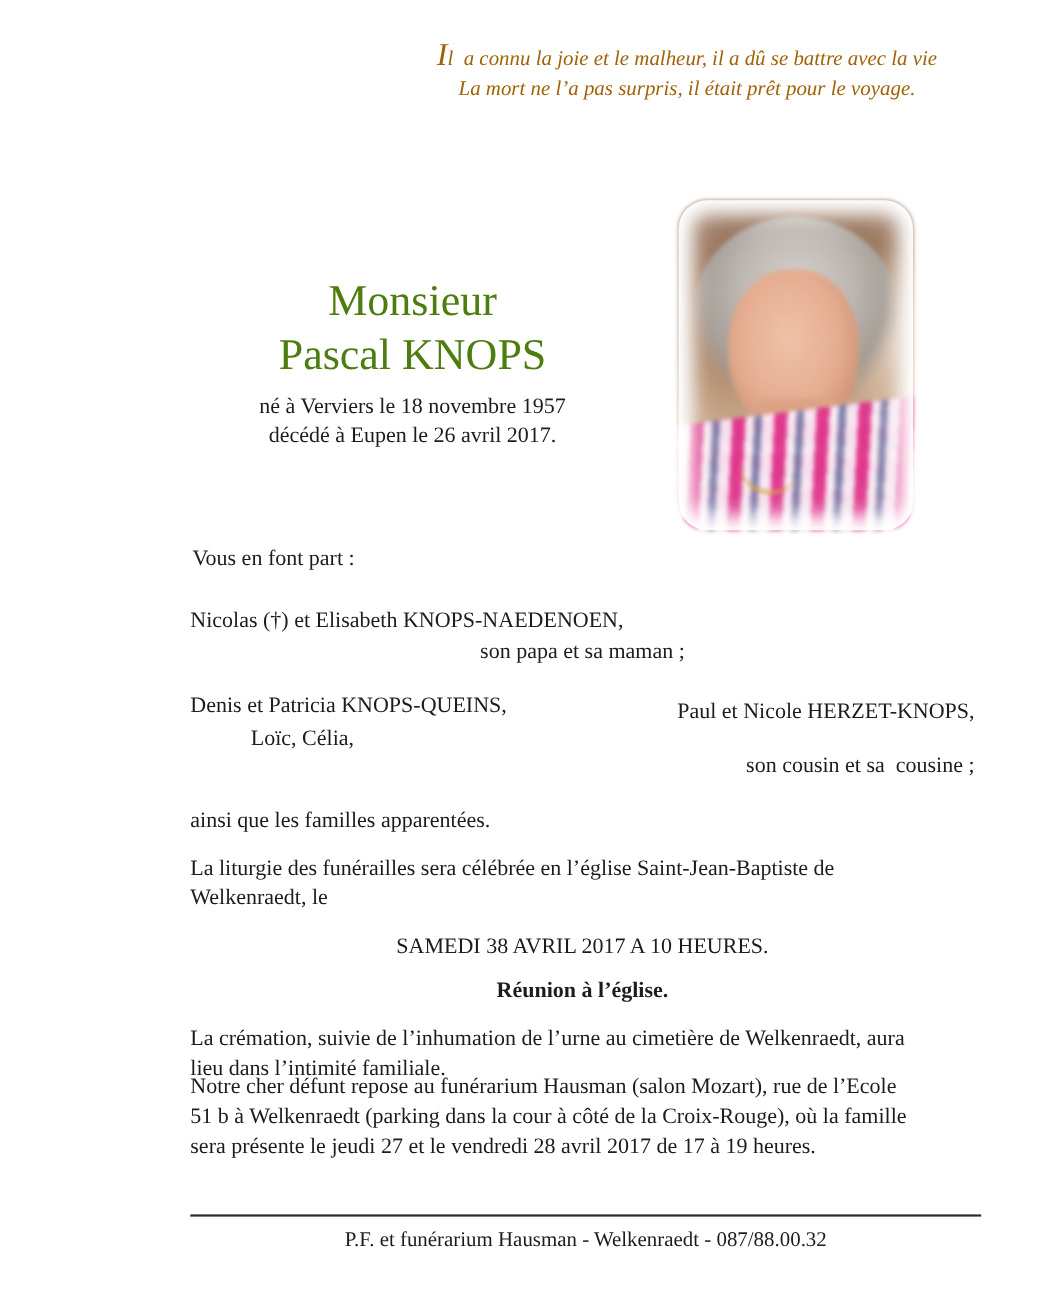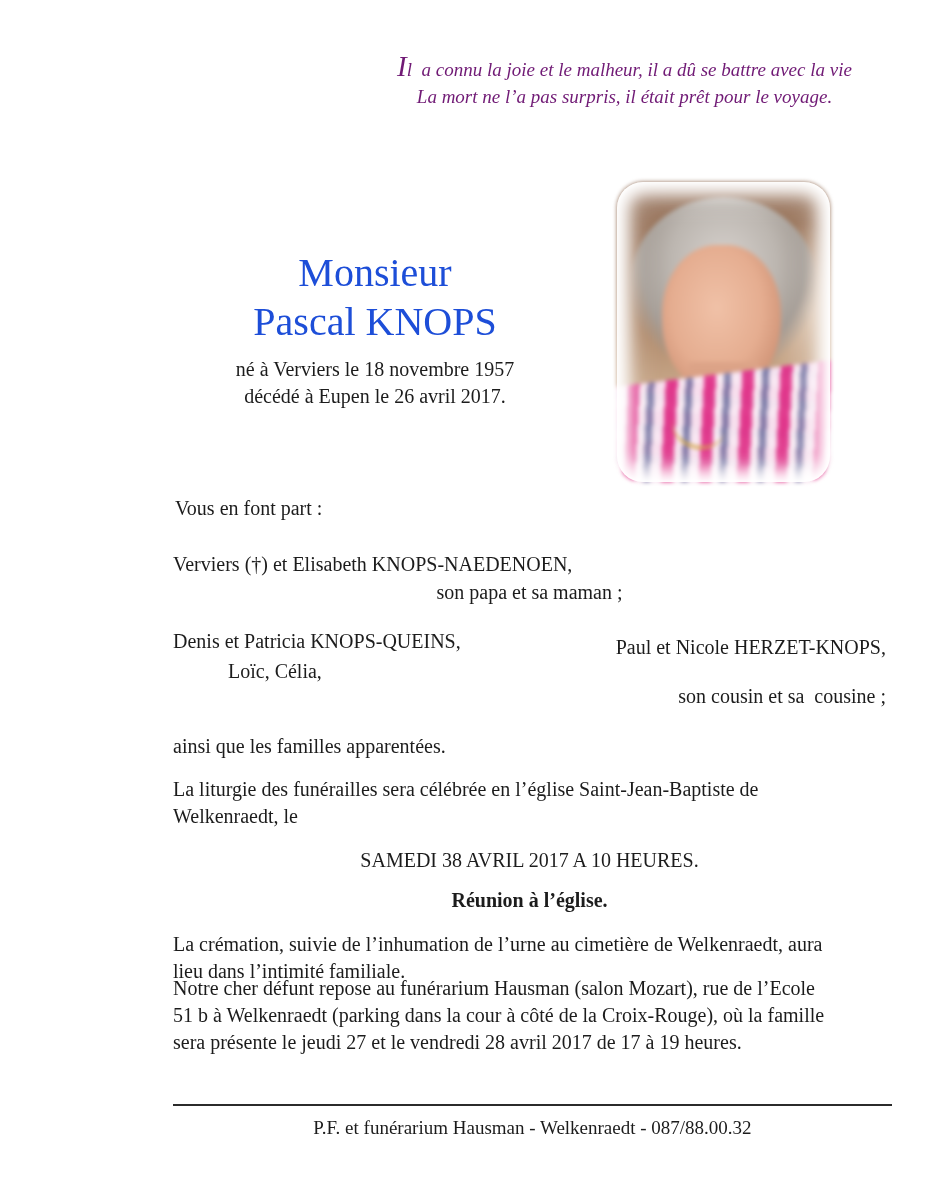--- a/index.html
+++ b/index.html
@@ -17,38 +17,37 @@
   .t { white-space: pre-wrap; }
 
   
   .quote {
     position: absolute;
     left: 372px; top: 40px; width: 505px;
     text-align: center;
     font-style: italic;
     font-size: 19px;
     line-height: 27px;
-    color: #701a75;
-    margin-top: 16px;
+    color: #a16207;
   }
   .q-initial {
     font-size: 29px;
     line-height: 0;
   }
 
   
   .name-block {
     position: absolute;
     left: 175px; top: 248px; width: 400px;
     text-align: center;
   }
   .name-block .title {
     font-size: 40px;
     line-height: 49px;
-    color: #1d4ed8;
+    color: #4d7c0f;
   }
   .name-block .dates {
     margin-top: 10px;
     font-size: 20px;
     line-height: 27px;
   }
 
   
   .photo {
     position: absolute;
@@ -174,21 +173,21 @@
       <div class="ph-face"></div>
       <div class="ph-neck"></div>
       <div class="ph-shirt"></div>
       <div class="ph-chain"></div>
     </div>
     <div class="ph-fade"></div>
   </div>
 
   <div class="col">
     <div class="intro t">Vous en font part :</div>
-    <div class="fam1 t">Verviers (†) et Elisabeth KNOPS-NAEDENOEN,</div>
+    <div class="fam1 t">Nicolas (†) et Elisabeth KNOPS-NAEDENOEN,</div>
     <div class="rel1 t">son papa et sa maman ;</div>
     <div class="fam2 t">Denis et Patricia KNOPS-QUEINS,</div>
     <div class="fam3 t">Paul et Nicole HERZET-KNOPS,</div>
     <div class="fam4 t">Loïc, Célia,</div>
     <div class="rel2 t">son cousin et sa  cousine ;</div>
     <div class="families t">ainsi que les familles apparentées.</div>
     <div class="liturgy t">La liturgie des funérailles sera célébrée en l’église Saint-Jean-Baptiste de
 Welkenraedt, le</div>
     <div class="ceremony t">SAMEDI 38 AVRIL 2017 A 10 HEURES.</div>
     <div class="meeting t">Réunion à l’église.</div>

